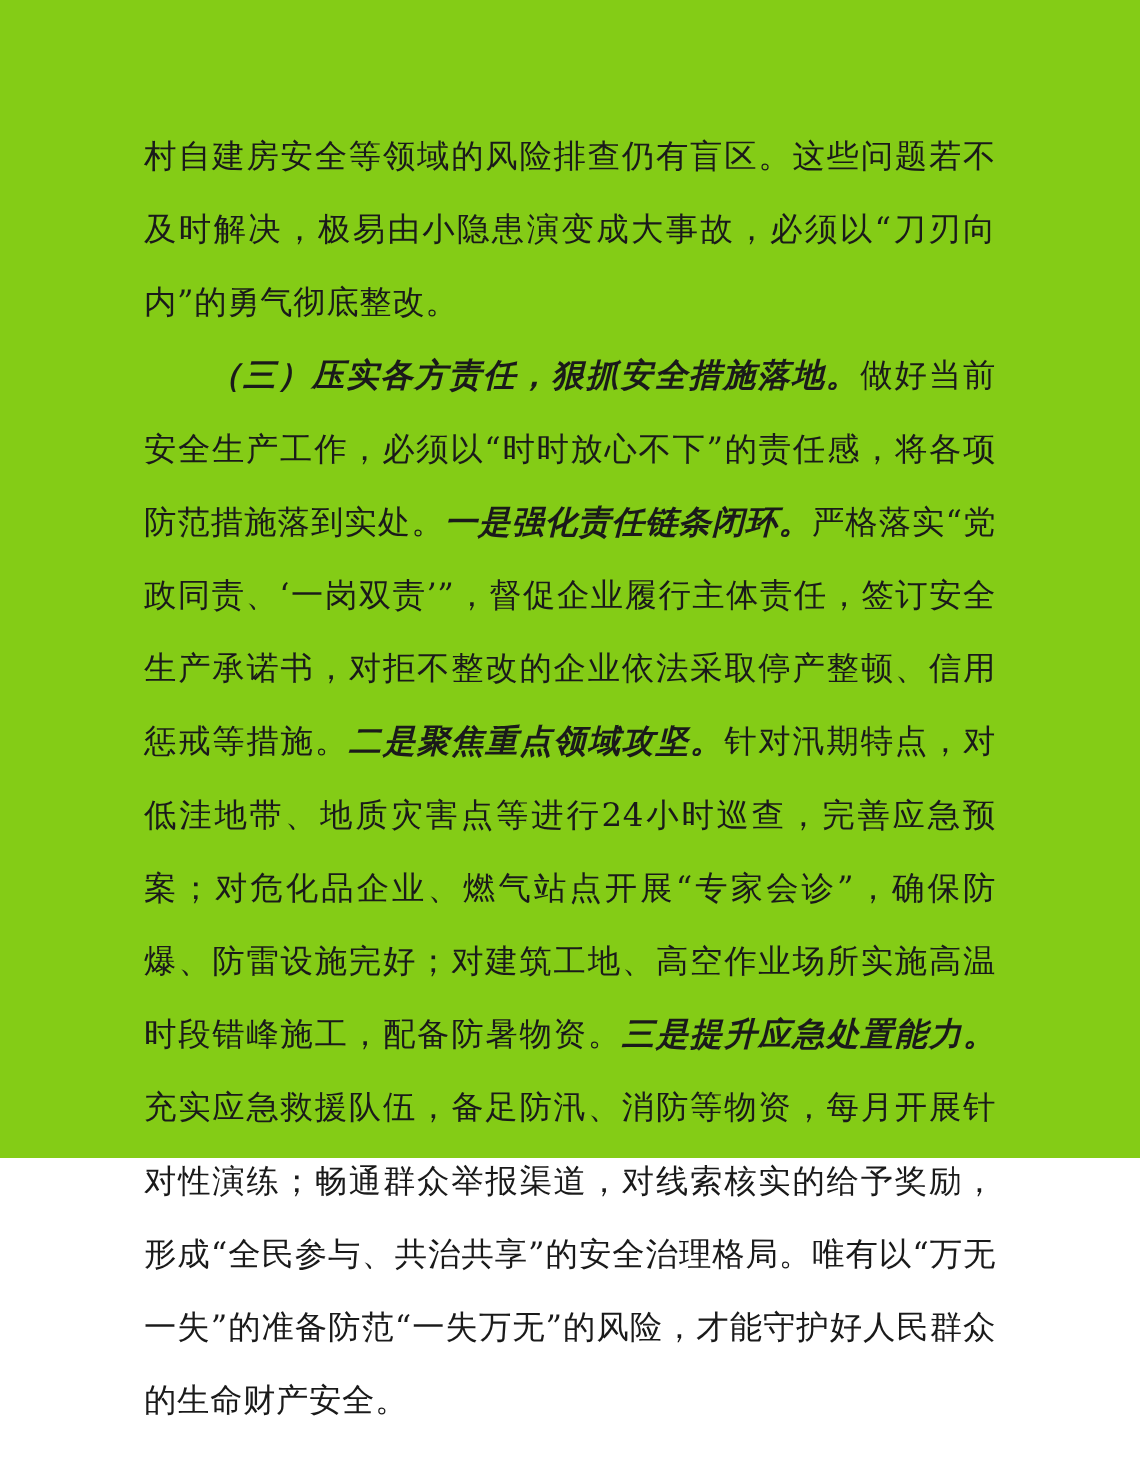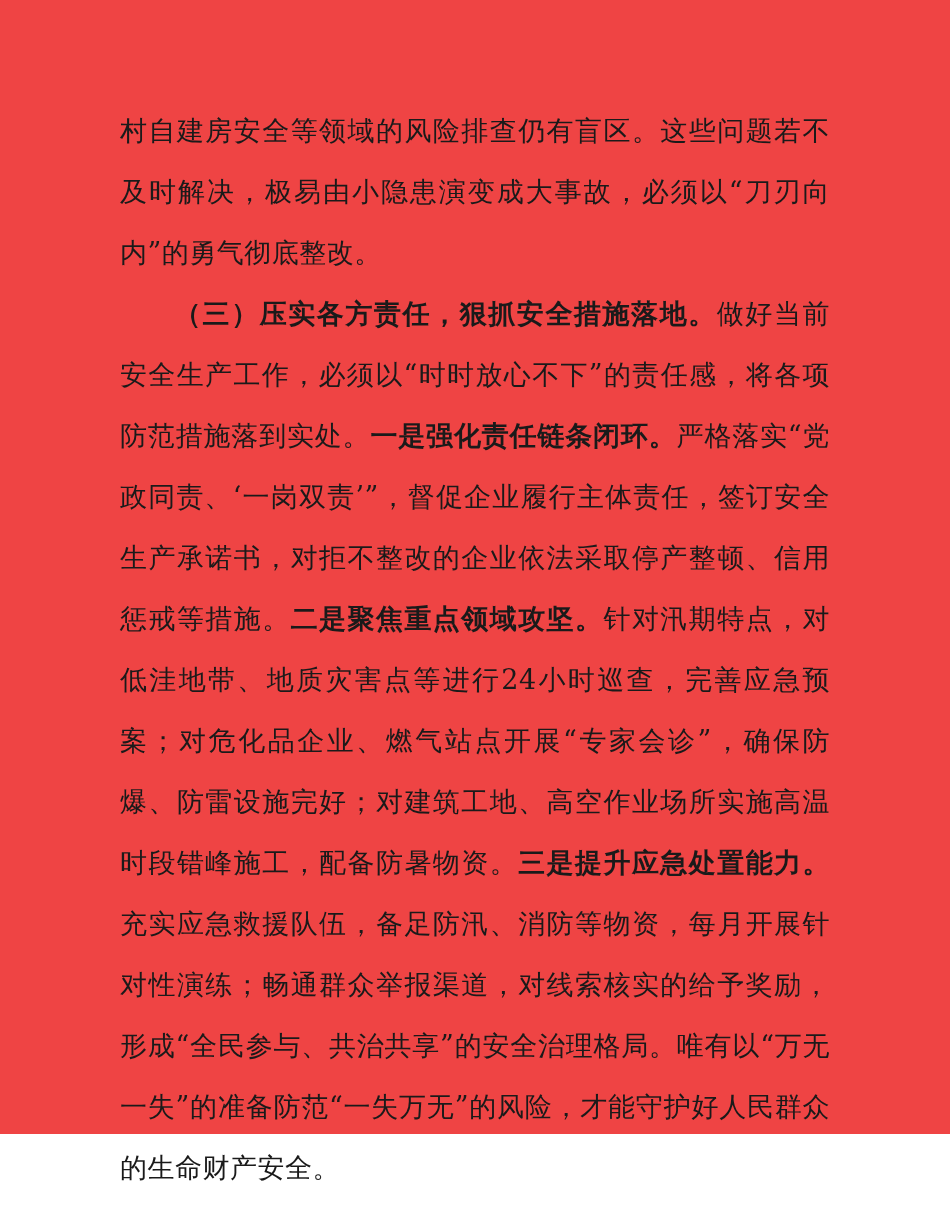--- a/index.html
+++ b/index.html
@@ -10,41 +10,42 @@
   body {
     width: 950px;
     height: 1230px;
     font-family: "DejaVu Serif", "Liberation Serif", serif;
     color: #1a1a1a;
     overflow: hidden;
   }
   .page {
     position: relative;
     width: 950px;
-    height: 1134px;
-    background: #ef4444;
+    height: 965px;
+    background: #84cc16;
     box-sizing: border-box;
     padding: 100px 120px 60px 120px;
   }
   .doc-body {
     font-size: 27px;
     line-height: 61px;
     text-align: justify;
     text-justify: inter-ideograph;
     letter-spacing: 0.5px;
   }
   .para {
     margin: 0 0 0 0;
     text-indent: 0;
   }
   .para-indent {
     text-indent: 2em;
   }
   .bold {
     font-weight: bold;
+    font-style: italic;
   }
 </style>
 </head>
 <body>
 
 <div class="page">
   <div class="doc-body">
 
     <p class="para">
       <span>村自建房安全等领域的风险排查仍有盲区。这些问题若不及时解决，极易由小隐患演变成大事故，必须以“刀刃向内”的勇气彻底整改。</span>

